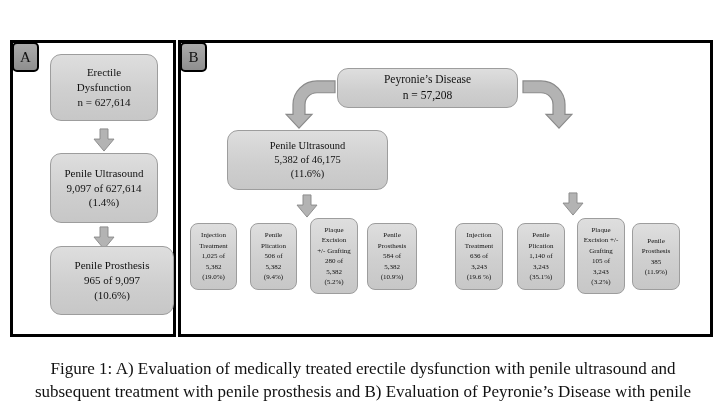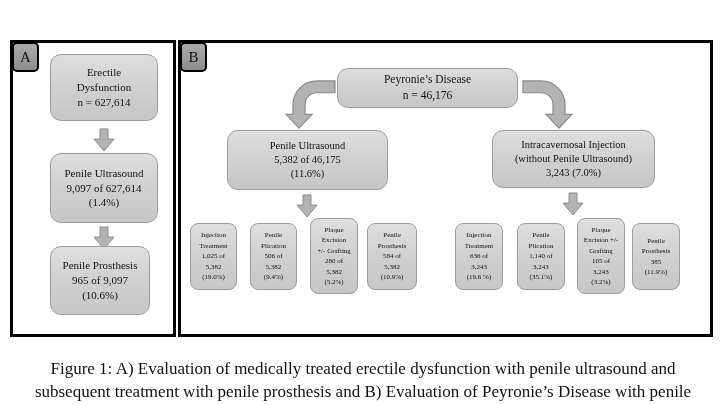--- a/index.html
+++ b/index.html
@@ -77,48 +77,45 @@
   <div class="flow-box box-lg" style="left:37px; top:110px; width:108px; height:70px;">Penile Ultrasound
 9,097 of 627,614
 (1.4%)</div>
 
   <div class="arrow" style="left:80px; top:183px; width:22px; height:24px;">
     <svg viewBox="0 0 22 26" preserveAspectRatio="none">
         <path d="M7 1 L15 1 L15 12 L21 12 L11 25 L1 12 L7 12 Z" fill="#b3b3b3" stroke="#8a8a8a" stroke-width="1"></path>
       </svg>
   </div>
 
-  <div class="flow-box box-lg" style="left:37px; top:203px; width:100px; height:69px;">Penile Prosthesis
+  <div class="flow-box box-lg" style="left:37px; top:203px; width:124px; height:69px;">Penile Prosthesis
 965 of 9,097
 (10.6%)</div>
 </div>
 
 <div class="panel" id="panel-b">
   <div class="panel-label">B</div>
 
   <div class="flow-box box-root" style="left:156px; top:25px; width:181px; height:40px;">Peyronie’s Disease
-n = 46,176</div>
+n = 57,208</div>
 
   <div class="arrow" style="left:104px; top:36px; width:52px; height:51px;">
     <svg viewBox="0 0 52 52" preserveAspectRatio="none">
       <path d="M 50 2 L 32 2 A 24 24 0 0 0 8 26 L 8 36 L 1 36 L 14 50 L 27 36 L 20 36 L 20 26 A 12 12 0 0 1 32 14 L 50 14 Z" fill="#b3b3b3" stroke="#8a8a8a" stroke-width="1.2"></path>
     </svg>
   </div>
   <div class="arrow mirror" style="left:340px; top:36px; width:52px; height:51px;">
     <svg viewBox="0 0 52 52" preserveAspectRatio="none">
       <path d="M 50 2 L 32 2 A 24 24 0 0 0 8 26 L 8 36 L 1 36 L 14 50 L 27 36 L 20 36 L 20 26 A 12 12 0 0 1 32 14 L 50 14 Z" fill="#b3b3b3" stroke="#8a8a8a" stroke-width="1.2"></path>
     </svg>
   </div>
 
   <div class="flow-box box-mid" style="left:46px; top:87px; width:161px; height:60px;">Penile Ultrasound
 5,382 of 46,175
 (11.6%)</div>
-  <div class="flow-box box-mid" style="left:311px; top:87px; width:163px; height:58px;">Intracavernosal Injection
-(without Penile Ultrasound)
-3,243 (7.0%)</div>
 
   <div class="arrow" style="left:115px; top:151px; width:22px; height:24px;">
     <svg viewBox="0 0 22 26" preserveAspectRatio="none">
         <path d="M7 1 L15 1 L15 12 L21 12 L11 25 L1 12 L7 12 Z" fill="#b3b3b3" stroke="#8a8a8a" stroke-width="1"></path>
       </svg>
   </div>
   <div class="arrow" style="left:381px; top:149px; width:22px; height:24px;">
     <svg viewBox="0 0 22 26" preserveAspectRatio="none">
         <path d="M7 1 L15 1 L15 12 L21 12 L11 25 L1 12 L7 12 Z" fill="#b3b3b3" stroke="#8a8a8a" stroke-width="1"></path>
       </svg>

